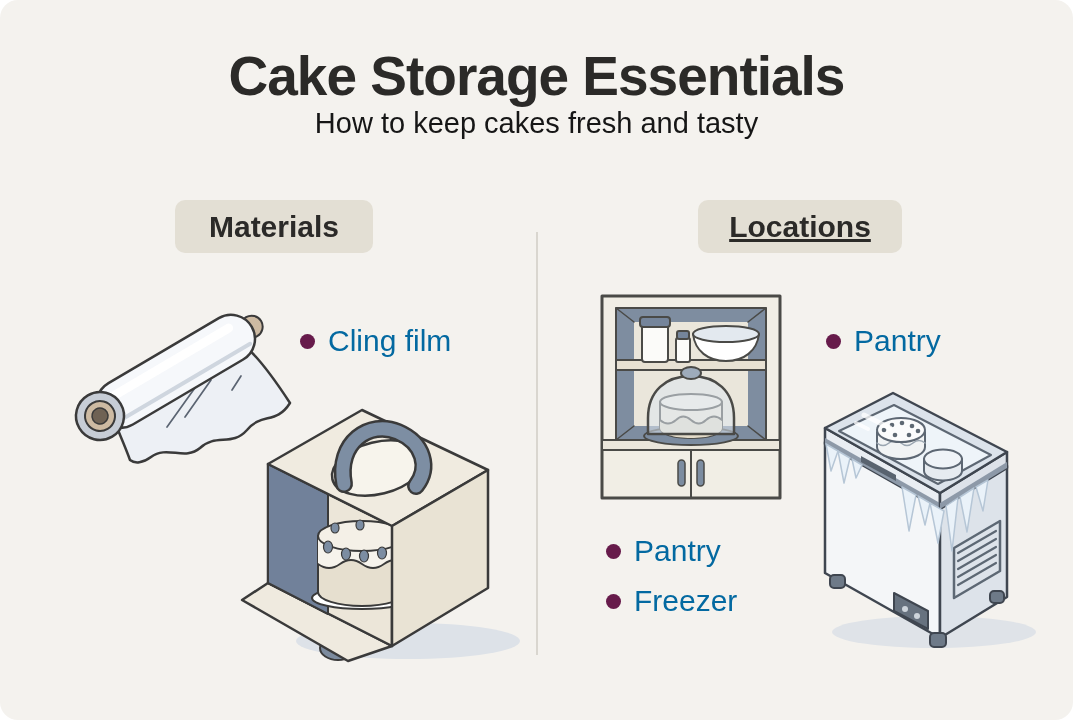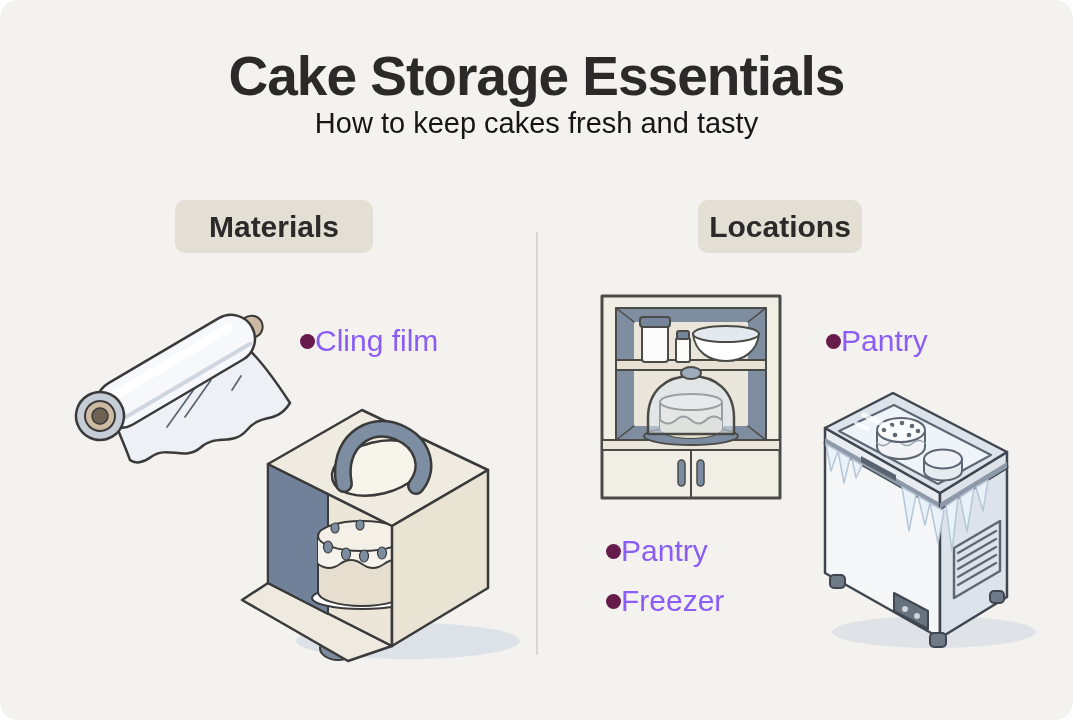--- a/index.html
+++ b/index.html
@@ -18,28 +18,28 @@
   .subtitle{
     position:absolute; left:0; right:0; top:107px; text-align:center;
     font-size:29px; font-weight:500; color:#161616;
   }
   .pill{
     position:absolute; display:flex; align-items:center; justify-content:center;
     background:var(--heading-pill,#e3dfd4); border-radius:10px;
     font-size:30px; font-weight:700; color:var(--title-text,#2b2a28);
   }
   .pill.materials{ left:175px; top:200px; width:198px; height:53px; }
-  .pill.locations{ left:698px; top:200px; width:164px; height:53px; }
+  .pill.locations{ left:698px; top:200px; width:204px; height:53px;text-decoration:underline; }
   .divider{
     position:absolute; left:536px; top:232px; width:2px; height:423px;
     background:var(--divider,#d9d6cf);
   }
   .bullet{
-    position:absolute; display:flex; align-items:center; 
-    height:34px; font-size:30px; font-weight:500; color:#8b5cf6; white-space:nowrap;justify-content:space-between;
+    position:absolute; display:flex; align-items:center; gap:13px;
+    height:34px; font-size:30px; font-weight:500; color:#0369a1; white-space:nowrap;justify-content:space-between;
   }
   .dot{
     width:15px; height:15px; border-radius:50%; flex:0 0 auto;
     background:var(--bullet-dot,#671b4b);
   }
   .illus{ position:absolute; }
 </style>
 </head>
 <body>
 

